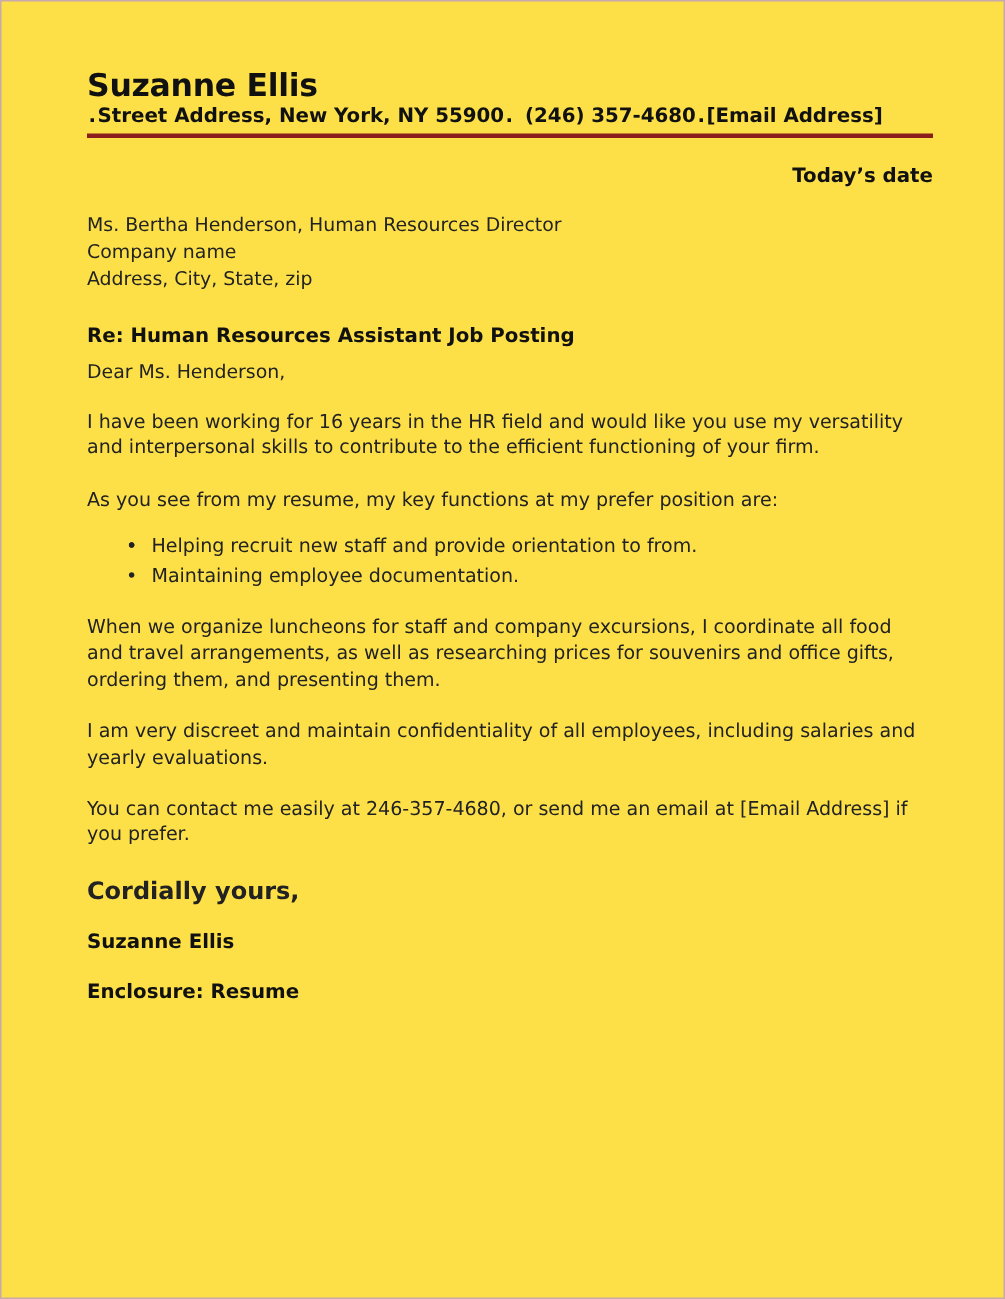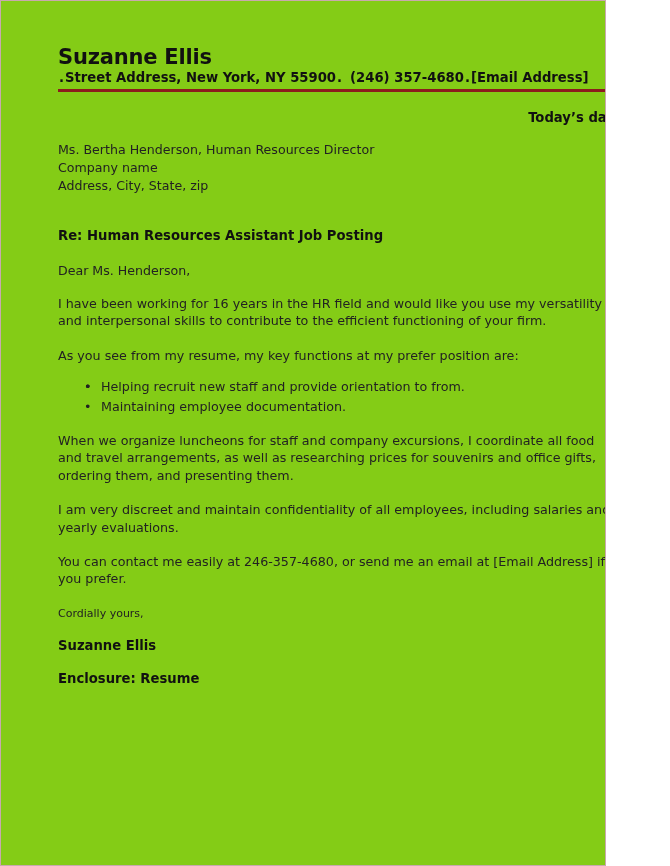--- a/index.html
+++ b/index.html
@@ -5,24 +5,24 @@
   html, body {
     margin: 0;
     padding: 0;
     background: #ffffff;
   }
   body {
     font-family: "DejaVu Sans", sans-serif;
   }
   .page {
     position: relative;
-    width: 606px;
+    width: 670px;
     height: 866px;
     box-sizing: border-box;
-    background: #84cc16;
+    background: #fde047;
     border: 1px solid #c9a9ad;
     overflow: hidden;
   }
   .letter {
     position: absolute;
     left: 57px;
     top: 0;
     width: 564px;
   }
 
@@ -77,29 +77,29 @@
   .recipient {
     margin-top: 16px;
     font-size: 12.6px;
     color: #222222;
     line-height: 1.44;
   }
   .recipient div { margin: 0; }
 
   
   .subject {
-    margin-top: 33px;
+    margin-top: 22px;
     font-size: 13.2px;
     font-weight: bold;
     color: #111111;
   }
 
   
   .salutation {
-    margin-top: 20px;
+    margin-top: 8px;
     font-size: 12.6px;
     color: #222222;
   }
 
   
   .para {
     margin-top: 17px;
     font-size: 12.7px;
     color: #222222;
     line-height: 1.37;
@@ -122,22 +122,23 @@
     position: absolute;
     left: 26px;
     top: 0;
     font-size: 12.7px;
     line-height: 1.37;
     color: #222222;
   }
 
   .closing {
     margin-top: 19px;
-    font-size: 11px;
+    font-size: 16px;
     color: #222222;
+    font-weight: bold;
   }
   .signature {
     margin-top: 18px;
     font-size: 13.2px;
     font-weight: bold;
     color: #111111;
   }
   .enclosure {
     margin-top: 18px;
     font-size: 13.2px;

